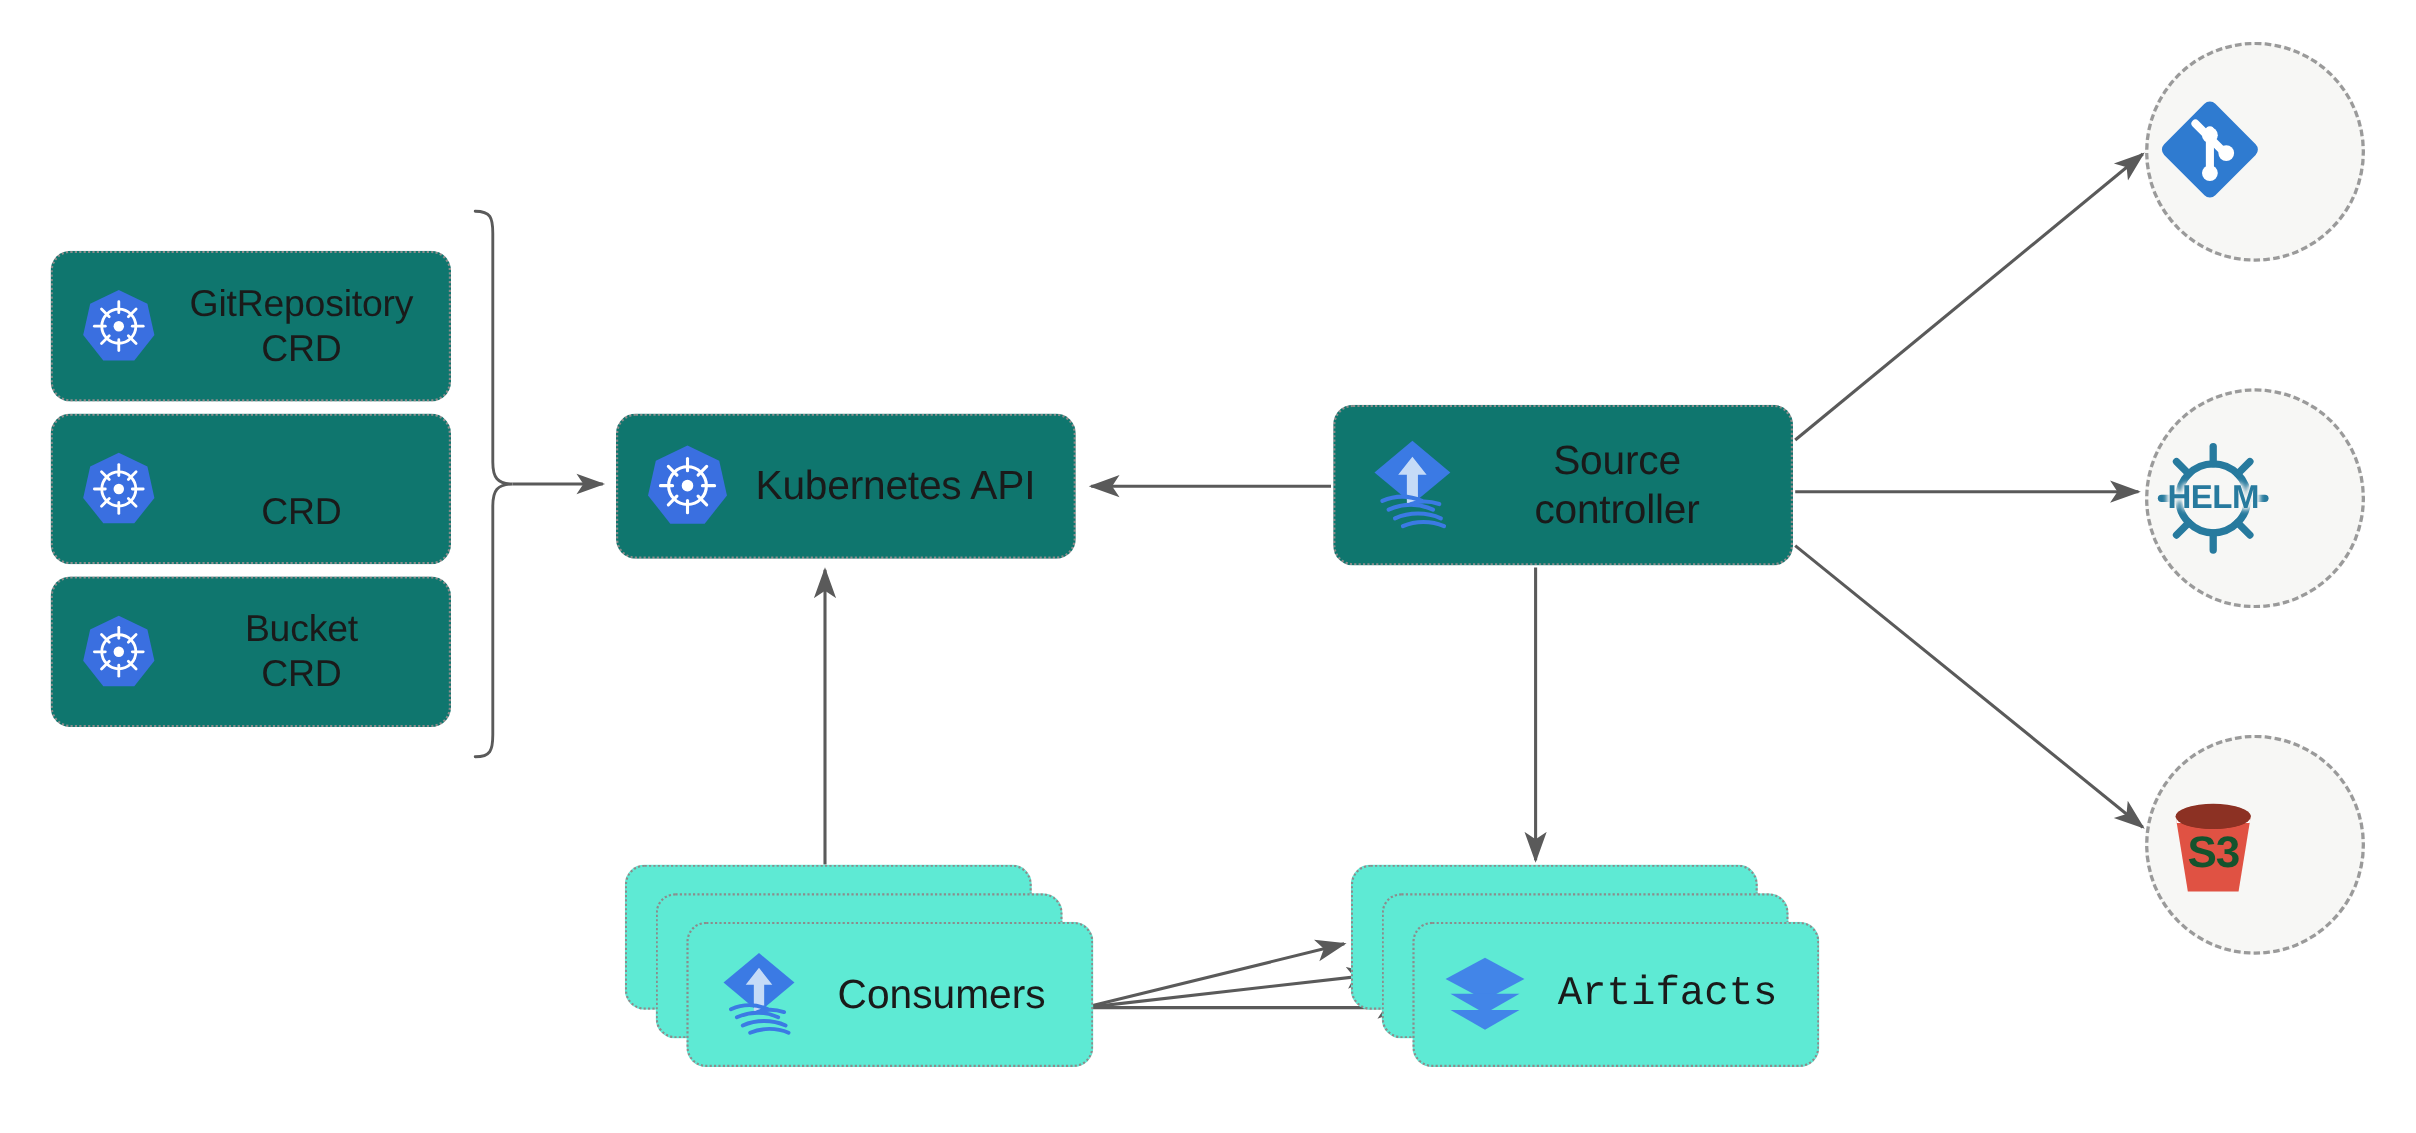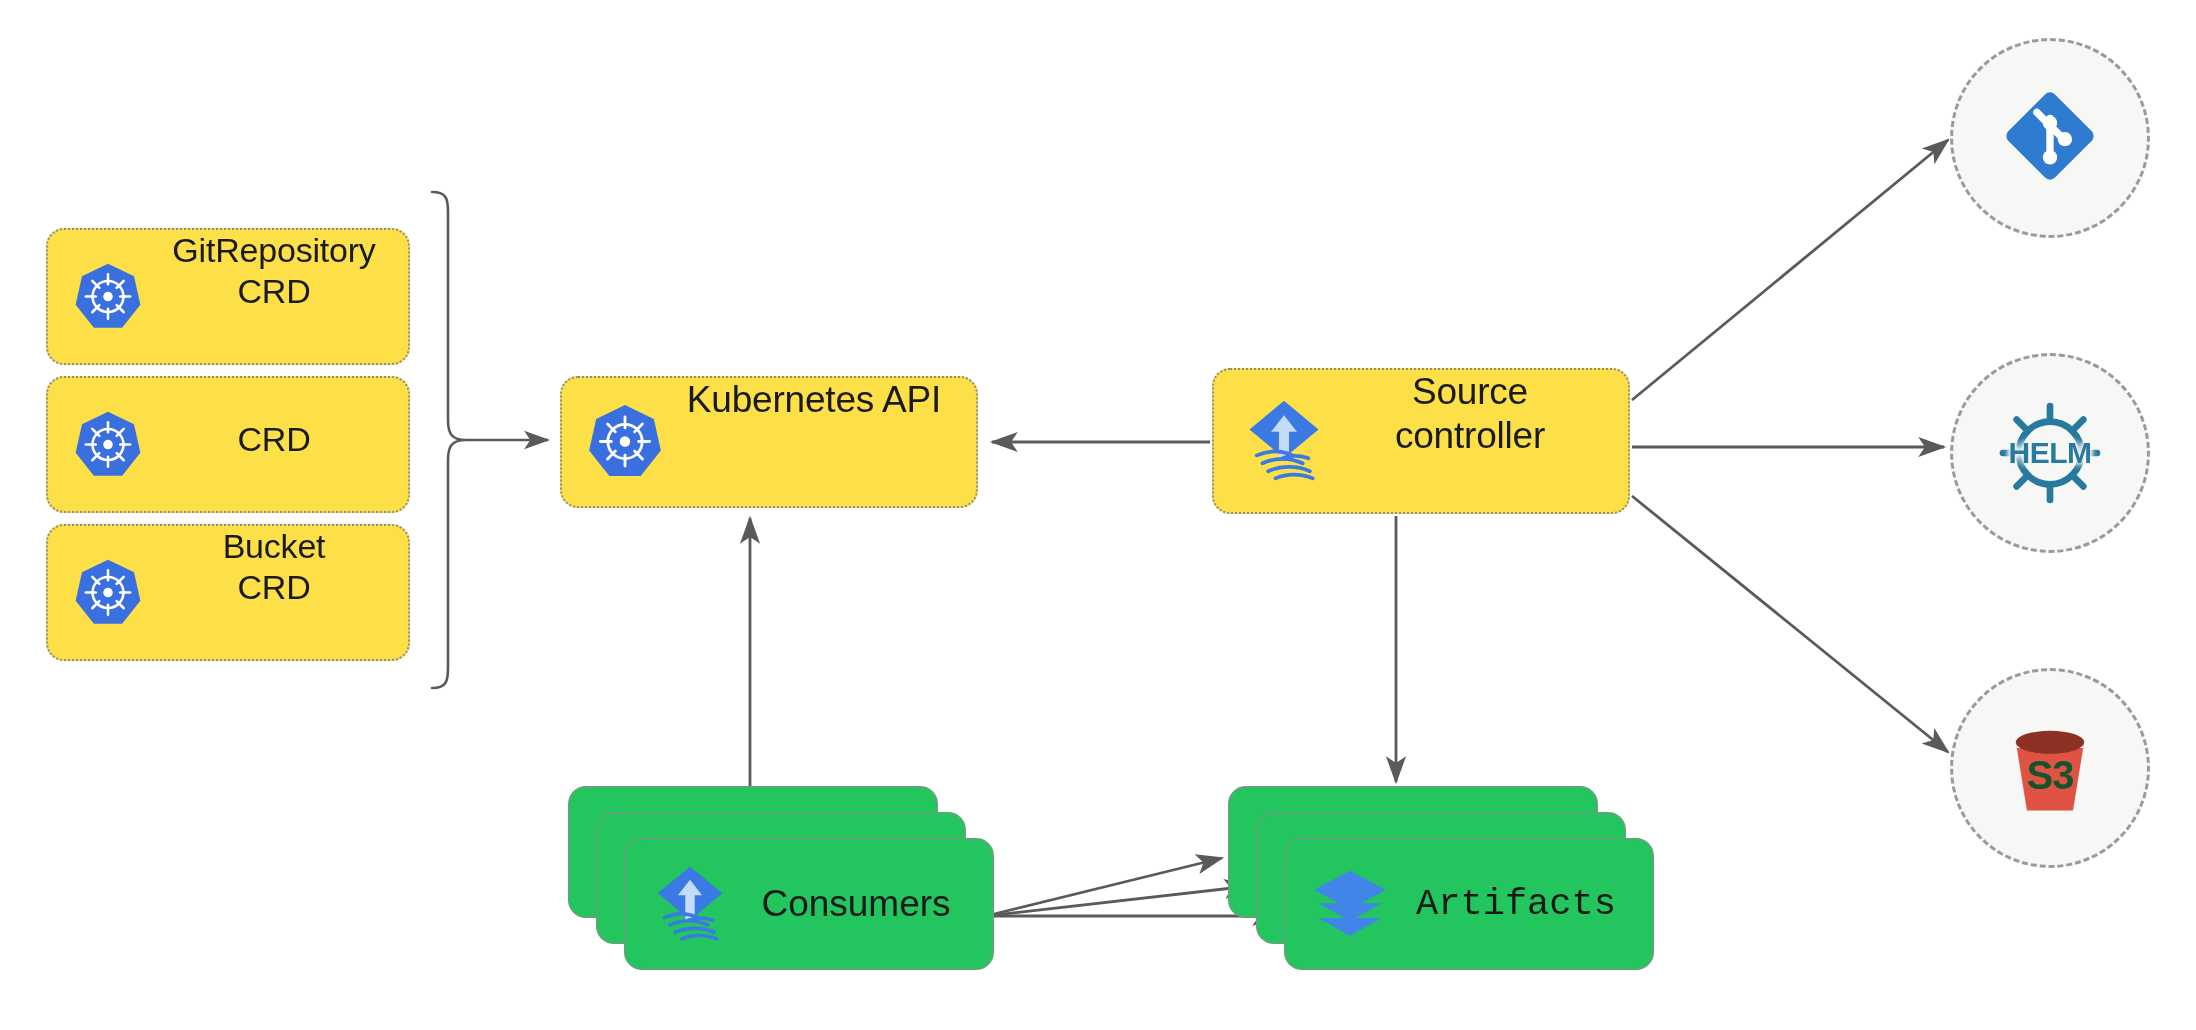--- a/index.html
+++ b/index.html
@@ -9,24 +9,25 @@
   }
   #stage{position:relative;width:2196px;height:1030px;background:#ffffff;}
 
   
   #wires{position:absolute;left:0;top:0;width:2196px;height:1030px;pointer-events:none;}
 
   
   .node{
     position:absolute;
     box-sizing:border-box;
-    background:#fde047;
+    background:#0f766e;
     border:2.5px dotted #8c8c8c;
     border-radius:18px;
     display:flex;
+    align-items:center;
     justify-content:flex-start;
   }
   .node .ico{flex:0 0 auto;display:flex;align-items:center;justify-content:center;}
   .node .lbl{
     flex:1 1 auto;
     text-align:center;
     color:#1a1a1a;
     line-height:1.20;
     letter-spacing:-0.2px;
     padding-right:10px;
@@ -44,21 +45,21 @@
 
   
   #source-controller{left:1212px;top:368px;width:418px;height:146px;}
   #source-controller .ico{width:100px;margin-left:20px;}
   #source-controller .lbl{font-size:37px;padding-right:22px;}
 
   
   .stack{position:absolute;}
   .stack .card{
     position:absolute;box-sizing:border-box;
-    background:#22c55e;border:2.5px dotted #8c8c8c;border-radius:18px;
+    background:#5eead4;border:2.5px dotted #8c8c8c;border-radius:18px;
   }
   .stack .card.c1{left:0;top:0;}
   .stack .card.c2{left:28px;top:26px;}
   .stack .card.c3{left:56px;top:52px;display:flex;align-items:center;}
   .stack .card.c3 .ico{flex:0 0 auto;display:flex;align-items:center;justify-content:center;}
   .stack .card.c3 .lbl{flex:1 1 auto;text-align:center;color:#1a1a1a;font-size:37px;}
 
   #consumers-stack{left:568px;top:786px;}
   #consumers-stack .card{width:370px;height:132px;}
   #consumers-stack .c3 .ico{width:96px;margin-left:16px;}
@@ -67,21 +68,21 @@
   #artifacts-stack{left:1228px;top:786px;}
   #artifacts-stack .card{width:370px;height:132px;}
   #artifacts-stack .c3 .ico{width:96px;margin-left:16px;}
   #artifacts-stack .c3 .lbl{padding-right:18px;font-family:Liberation Mono, monospace;}
 
   
   .circ{
     position:absolute;box-sizing:border-box;
     width:200px;height:200px;border-radius:50%;
     background:#f7f7f5;border:3px dashed #9a9a9a;
-    display:flex;align-items:center;justify-content:center;
+    display:flex;align-items:center;
   }
   #circle-git{left:1950px;top:38px;}
   #circle-helm{left:1950px;top:353px;}
   #circle-s3{left:1950px;top:668px;}
 </style>
 </head>
 <body>
 
 <div id="stage">
 

